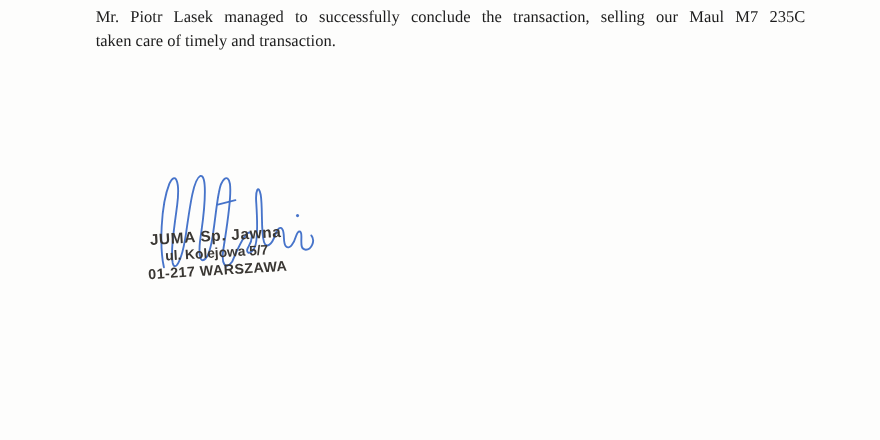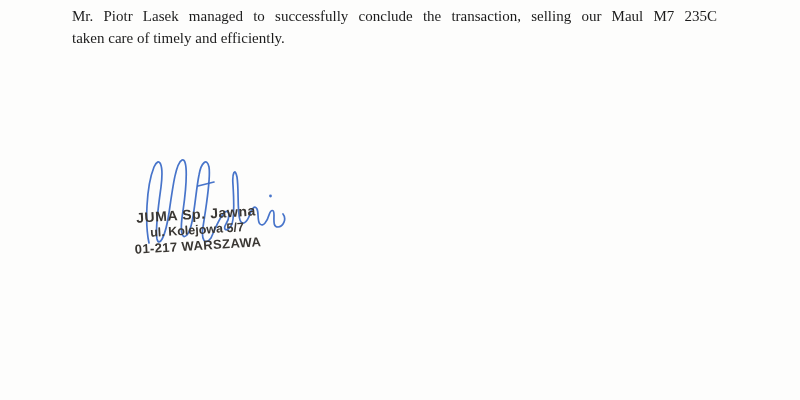--- a/index.html
+++ b/index.html
@@ -6,21 +6,21 @@
   .page {
     position: relative;
     width: 800px;
     height: 400px;
     background: #fdfdfc;
     overflow: hidden;
     font-family: "Liberation Serif", serif;
   }
   .body-text {
     position: absolute;
-    left: 72px;
+    left: 87px;
     top: 6px;
     width: 645px;
     color: #1c1c1c;
     font-size: 15px;
     line-height: 21.5px;
   }
   .para { margin: 0; }
   .para-2 { margin-top: 15px; }
   .line { display: block; }
   .just { text-align: justify; text-align-last: justify; }
@@ -57,21 +57,21 @@
   .stamp-l3 { font-size: 13px; font-weight: 600; letter-spacing: 0.4px; margin-top: 1px; }
 </style>
 </head>
 <body>
 
 <div class="page">
 
   <div class="body-text">
     <p class="para">
       <span class="line just">Mr. Piotr Lasek managed to successfully conclude the transaction, selling our Maul M7 235C</span>
-      <span class="line">taken care of timely and efficiently.</span>
+      <span class="line">taken care of timely and transaction.</span>
     </p>
   </div>
 
   <div>
     <svg class="sig-svg" viewBox="0 0 148 100" aria-hidden="true">
       <path d="M 7 90
         C 3 72, 4 34, 12 14
         C 17 3, 22 10, 19 34
         C 16 56, 13 76, 15 86
         C 17 94, 23 86, 27 60

